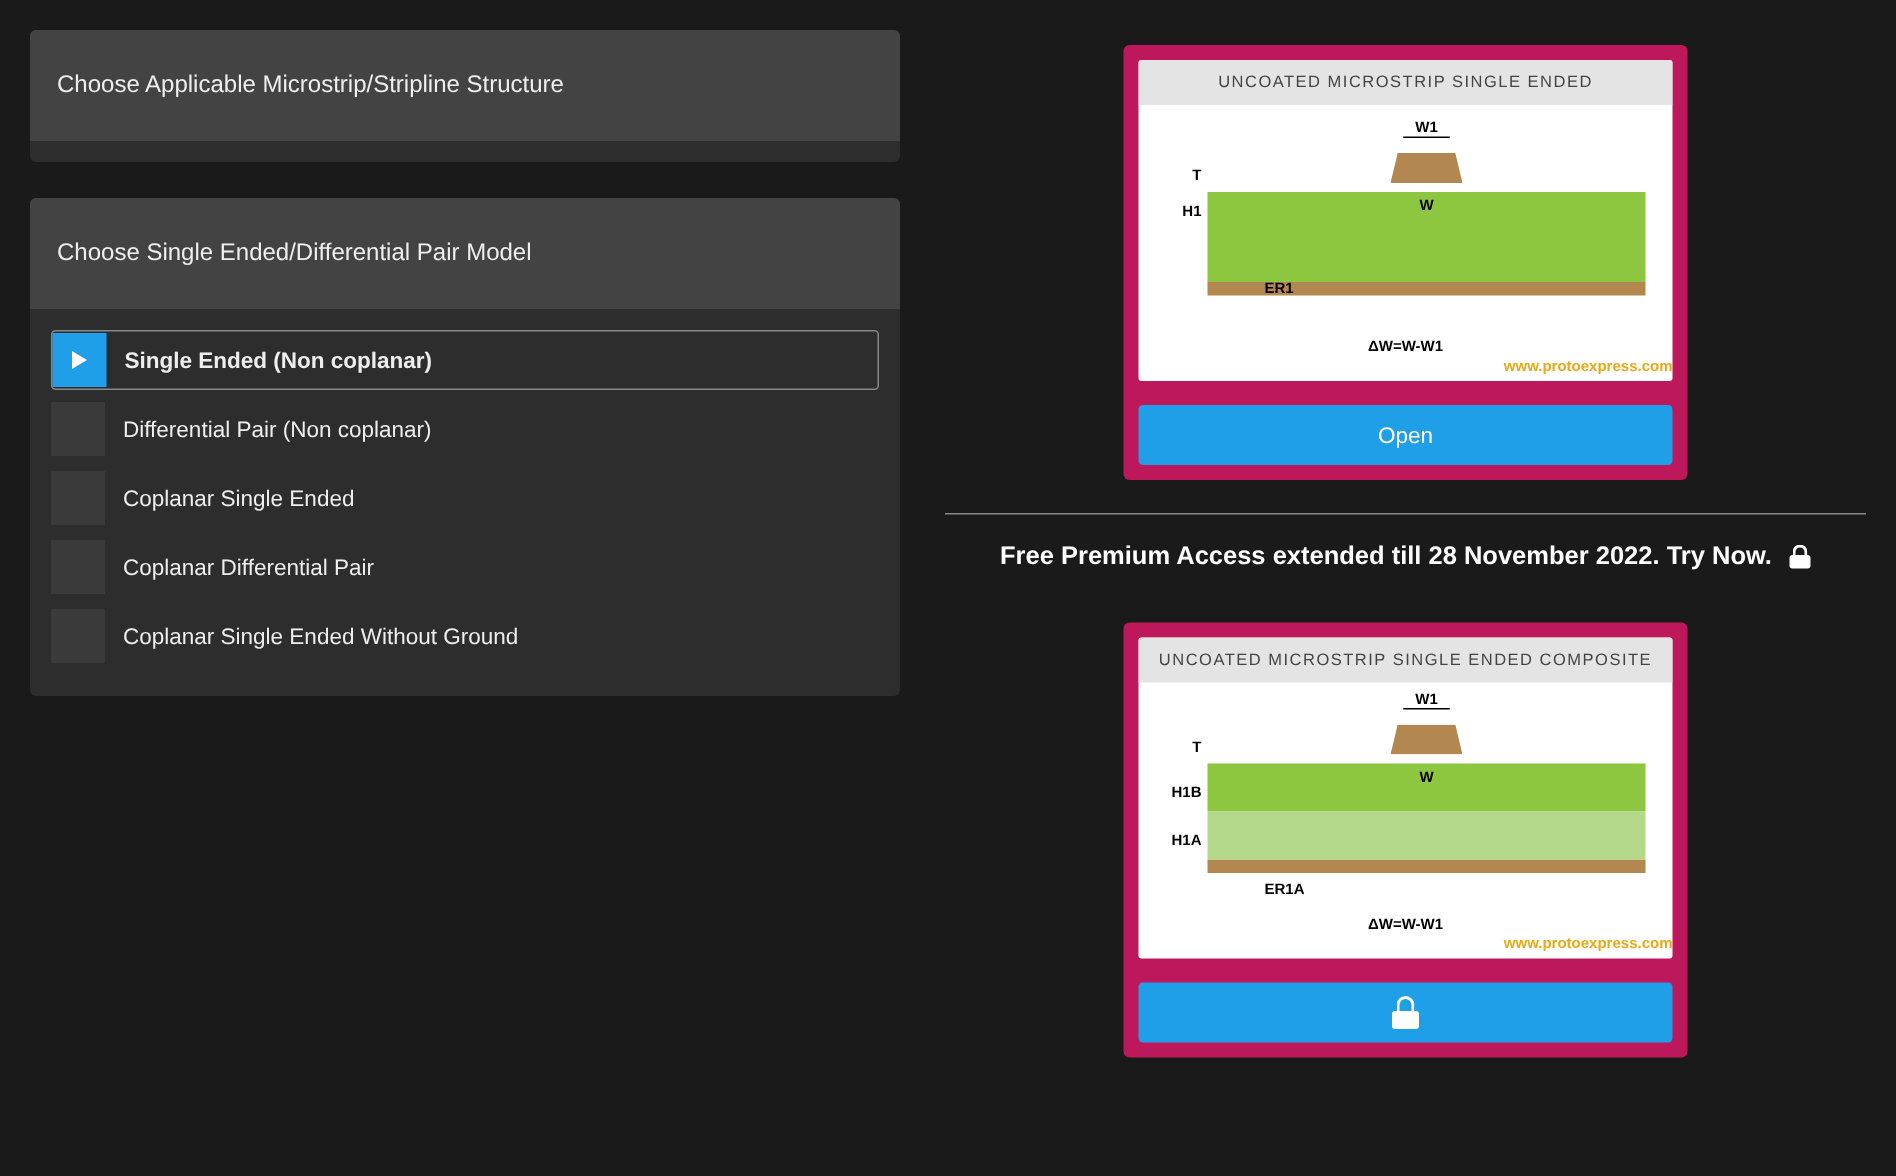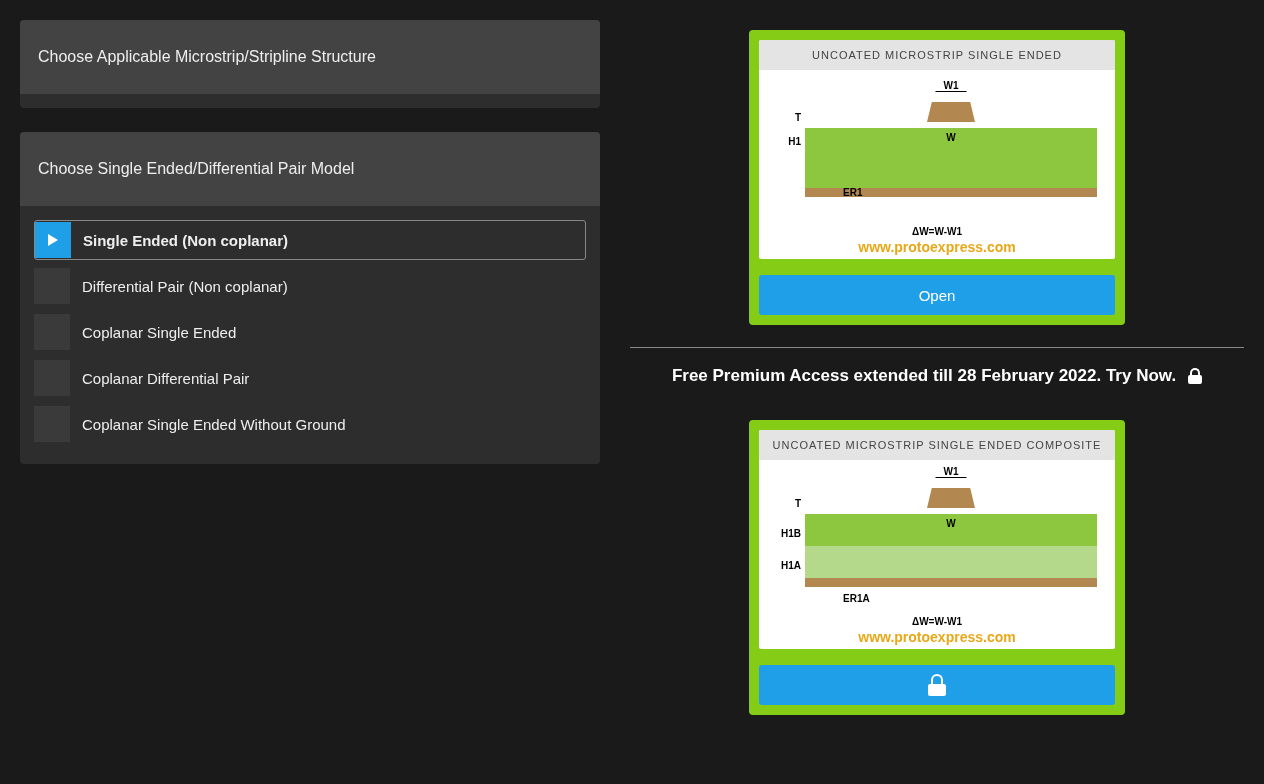--- a/index.html
+++ b/index.html
@@ -77,21 +77,21 @@
   color: #eee;
 }
 .arrow-icon {
   width: 0;
   height: 0;
   border-top: 6px solid transparent;
   border-bottom: 6px solid transparent;
   border-left: 10px solid #fff;
 }
 .card {
-  background: #84cc16;
+  background: #be185d;
   border-radius: 4px;
   padding: 10px;
   width: 376px;
   margin-top: 10px;
 }
 .diagram {
   background: #fff;
   border-radius: 2px;
   overflow: hidden;
 }
@@ -179,24 +179,25 @@
 .diagram-footer {
   text-align: center;
   padding: 6px 0 4px 0;
 }
 .delta-w {
   font-size: 10px;
   color: #000;
   font-weight: bold;
 }
 .website {
-  font-size: 14px;
+  font-size: 10px;
   color: #e8a817;
   font-weight: bold;
   margin-top: 2px;
+  text-align: right;
 }
 .btn {
   display: flex;
   align-items: center;
   justify-content: center;
   background: #1e9fe8;
   color: #fff;
   border: none;
   width: 100%;
   height: 40px;
@@ -338,21 +339,21 @@
           <div class="delta-w">ΔW=W-W1</div>
           <div class="website">www.protoexpress.com</div>
         </div>
       </div>
       <button class="btn">Open</button>
     </div>
 
     <div class="divider"></div>
 
     <div class="promo">
-      <span>Free Premium Access extended till 28 February 2022. Try Now.</span>
+      <span>Free Premium Access extended till 28 November 2022. Try Now.</span>
       <span class="lock-icon"></span>
     </div>
 
     <div class="card">
       <div class="diagram">
         <div class="diagram-title">UNCOATED MICROSTRIP SINGLE ENDED COMPOSITE</div>
         <div class="diagram-body">
           <div class="cross-section">
             <div class="dim-label" style="top:28px">T</div>
             <div class="dim-label" style="top:58px">H1B</div>

